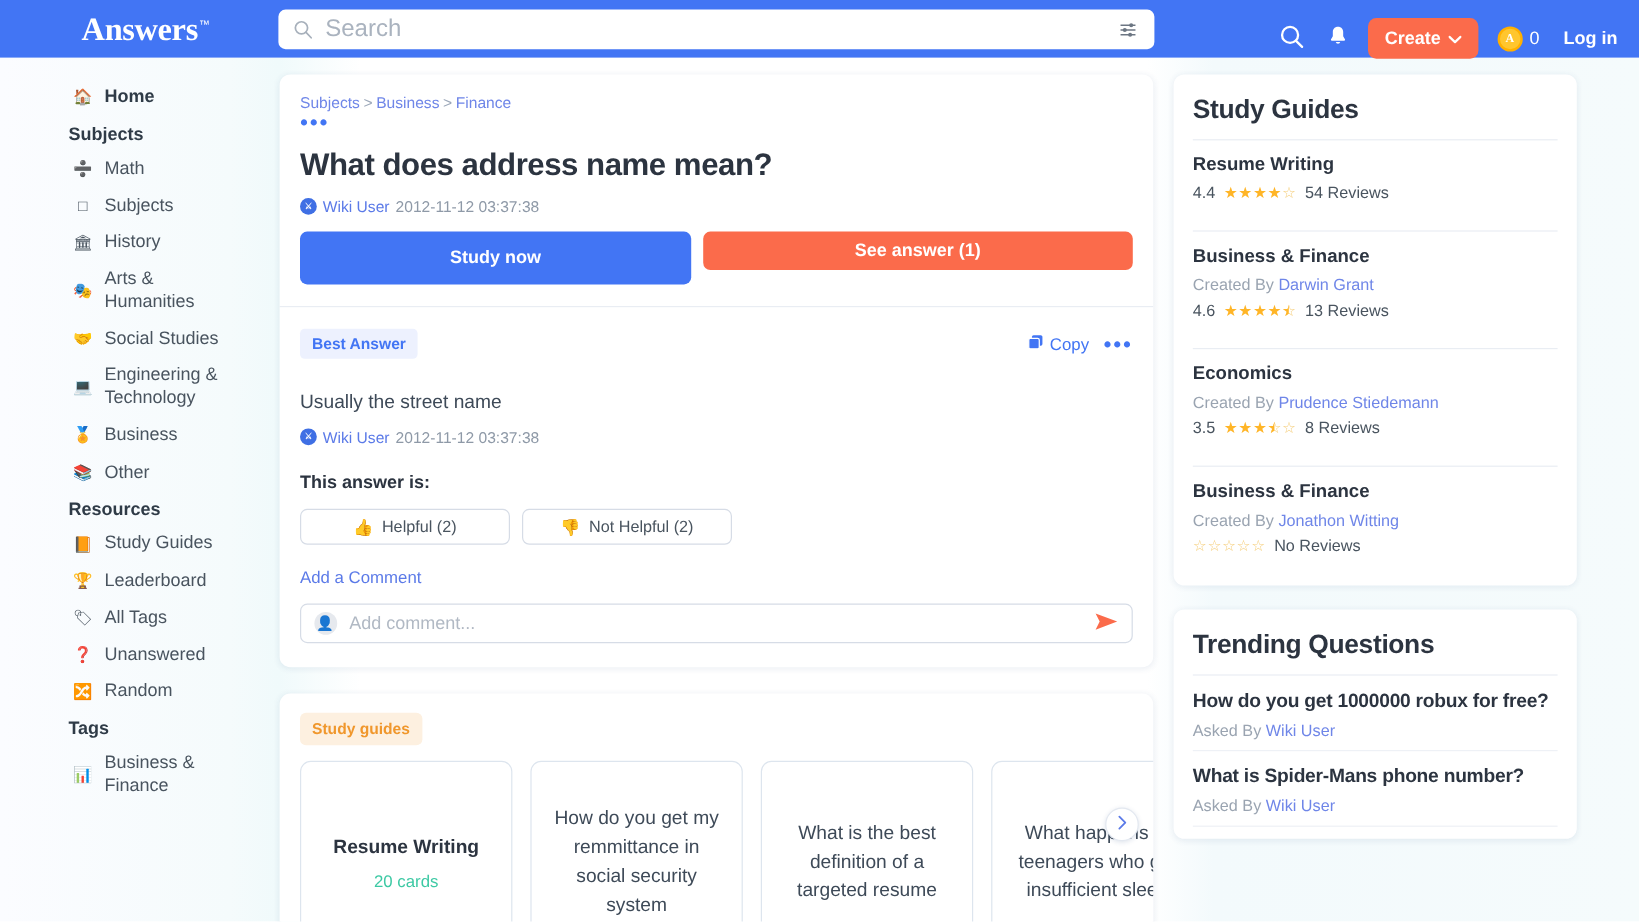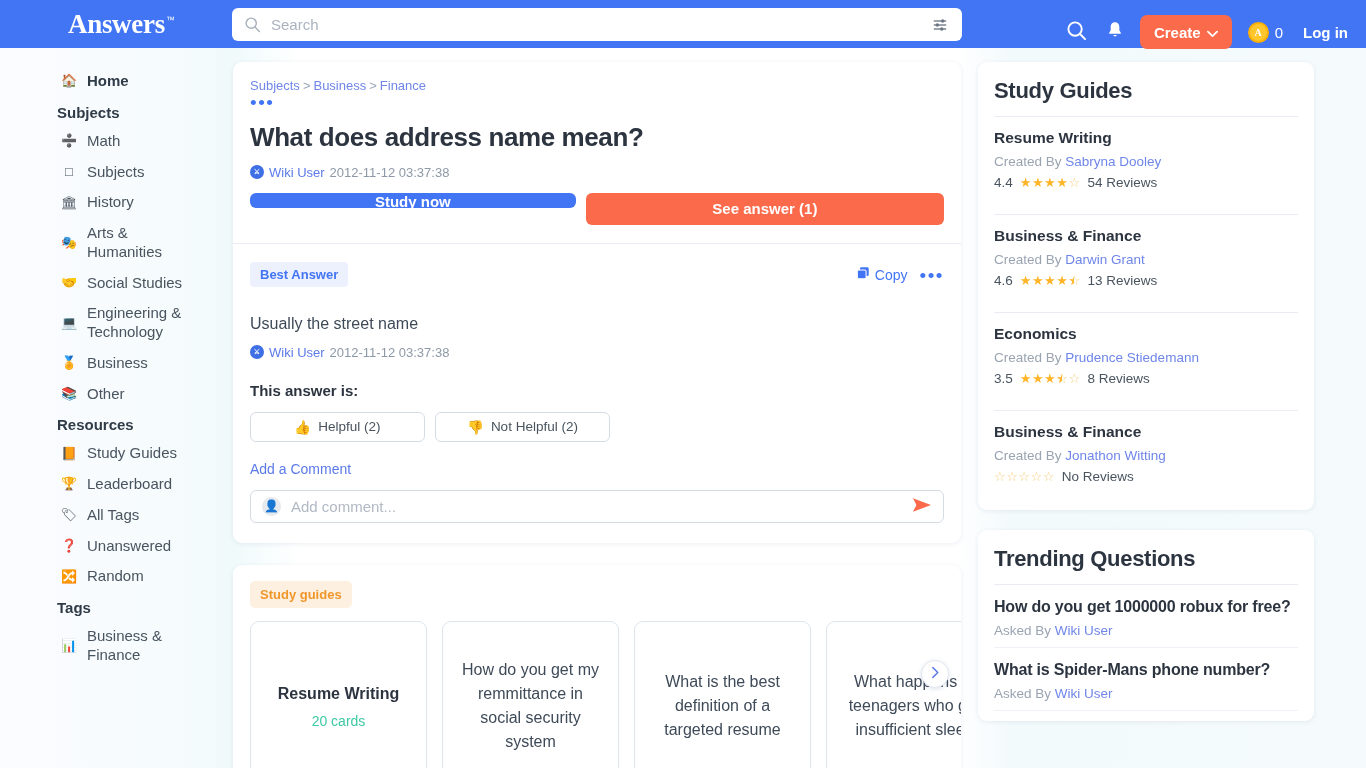--- a/index.html
+++ b/index.html
@@ -37,21 +37,21 @@
   .searchbox {
     position: absolute; left: 232px; top: 8px;
     width: 730px; height: 33px;
     background: #ffffff;
     border-radius: 6px;
     display: flex; align-items: center;
   }
   .searchbox .s-icon { margin-left: 12px; width: 17px; height: 17px; flex: none; }
   .searchbox .s-input {
     flex: 1; border: none; outline: none;
-    font-size: 15px; color: #3b4a5e;
+    font-size: 20px; color: #3b4a5e;
     margin-left: 10px;
     font-family: "Liberation Sans", sans-serif;
     background: transparent;
   }
   .searchbox .s-input::placeholder { color: #aab3bf; }
   .searchbox .f-icon { margin-right: 14px; width: 16px; height: 16px; flex: none; }
 
   .hdr-right {
     position: absolute; right: 18px; top: 0; height: 64px;
     display: flex; align-items: center; gap: 0;
@@ -155,21 +155,21 @@
     width: 14px; height: 14px; border-radius: 50%;
     background: #3f6fe4; color: #fff; font-size: 7px;
     display: flex; align-items: center; justify-content: center;
     font-weight: bold; flex: none;
   }
   .byline .user { color: #5b7ae8; cursor: pointer; }
   .byline .ts { color: #8e99a7; }
 
   .btn-row { display: flex; gap: 10px; margin-top: 13px; }
   .btn-primary {
-    flex: 1 1 0; height: 15px; border-radius: 6px;
+    flex: 1 1 0; height: 44px; border-radius: 6px;
     background: #4275f4; color: #fff; border: none;
     font-size: 15px; font-weight: bold; cursor: pointer;
     font-family: "Liberation Sans", sans-serif;
   }
   .btn-orange {
     flex: 1.1 1 0; height: 32px; border-radius: 6px;
     background: #fb6b4b; color: #fff; border: none;
     font-size: 15px; font-weight: bold; cursor: pointer;
     font-family: "Liberation Sans", sans-serif;
   }
@@ -526,24 +526,20 @@
   </main>
 
   <aside class="rail">
 
     <section class="rail-card">
       <h2 class="rail-title">Study Guides</h2>
       <div class="rail-sep"></div>
 
       <div class="guide-item">
         <div class="guide-name">Resume Writing</div>
-        <div class="guide-creator">
-          <span>Created By</span>
-          <span class="name">Sabryna Dooley</span>
-        </div>
         <div class="guide-rating">
           <span>4.4</span>
           <span class="stars">
               <span class="on">★</span>
               <span class="on">★</span>
               <span class="on">★</span>
               <span class="on">★</span>
               <span class="off">☆</span>
             </span>
           <span class="reviews">54 Reviews</span>

